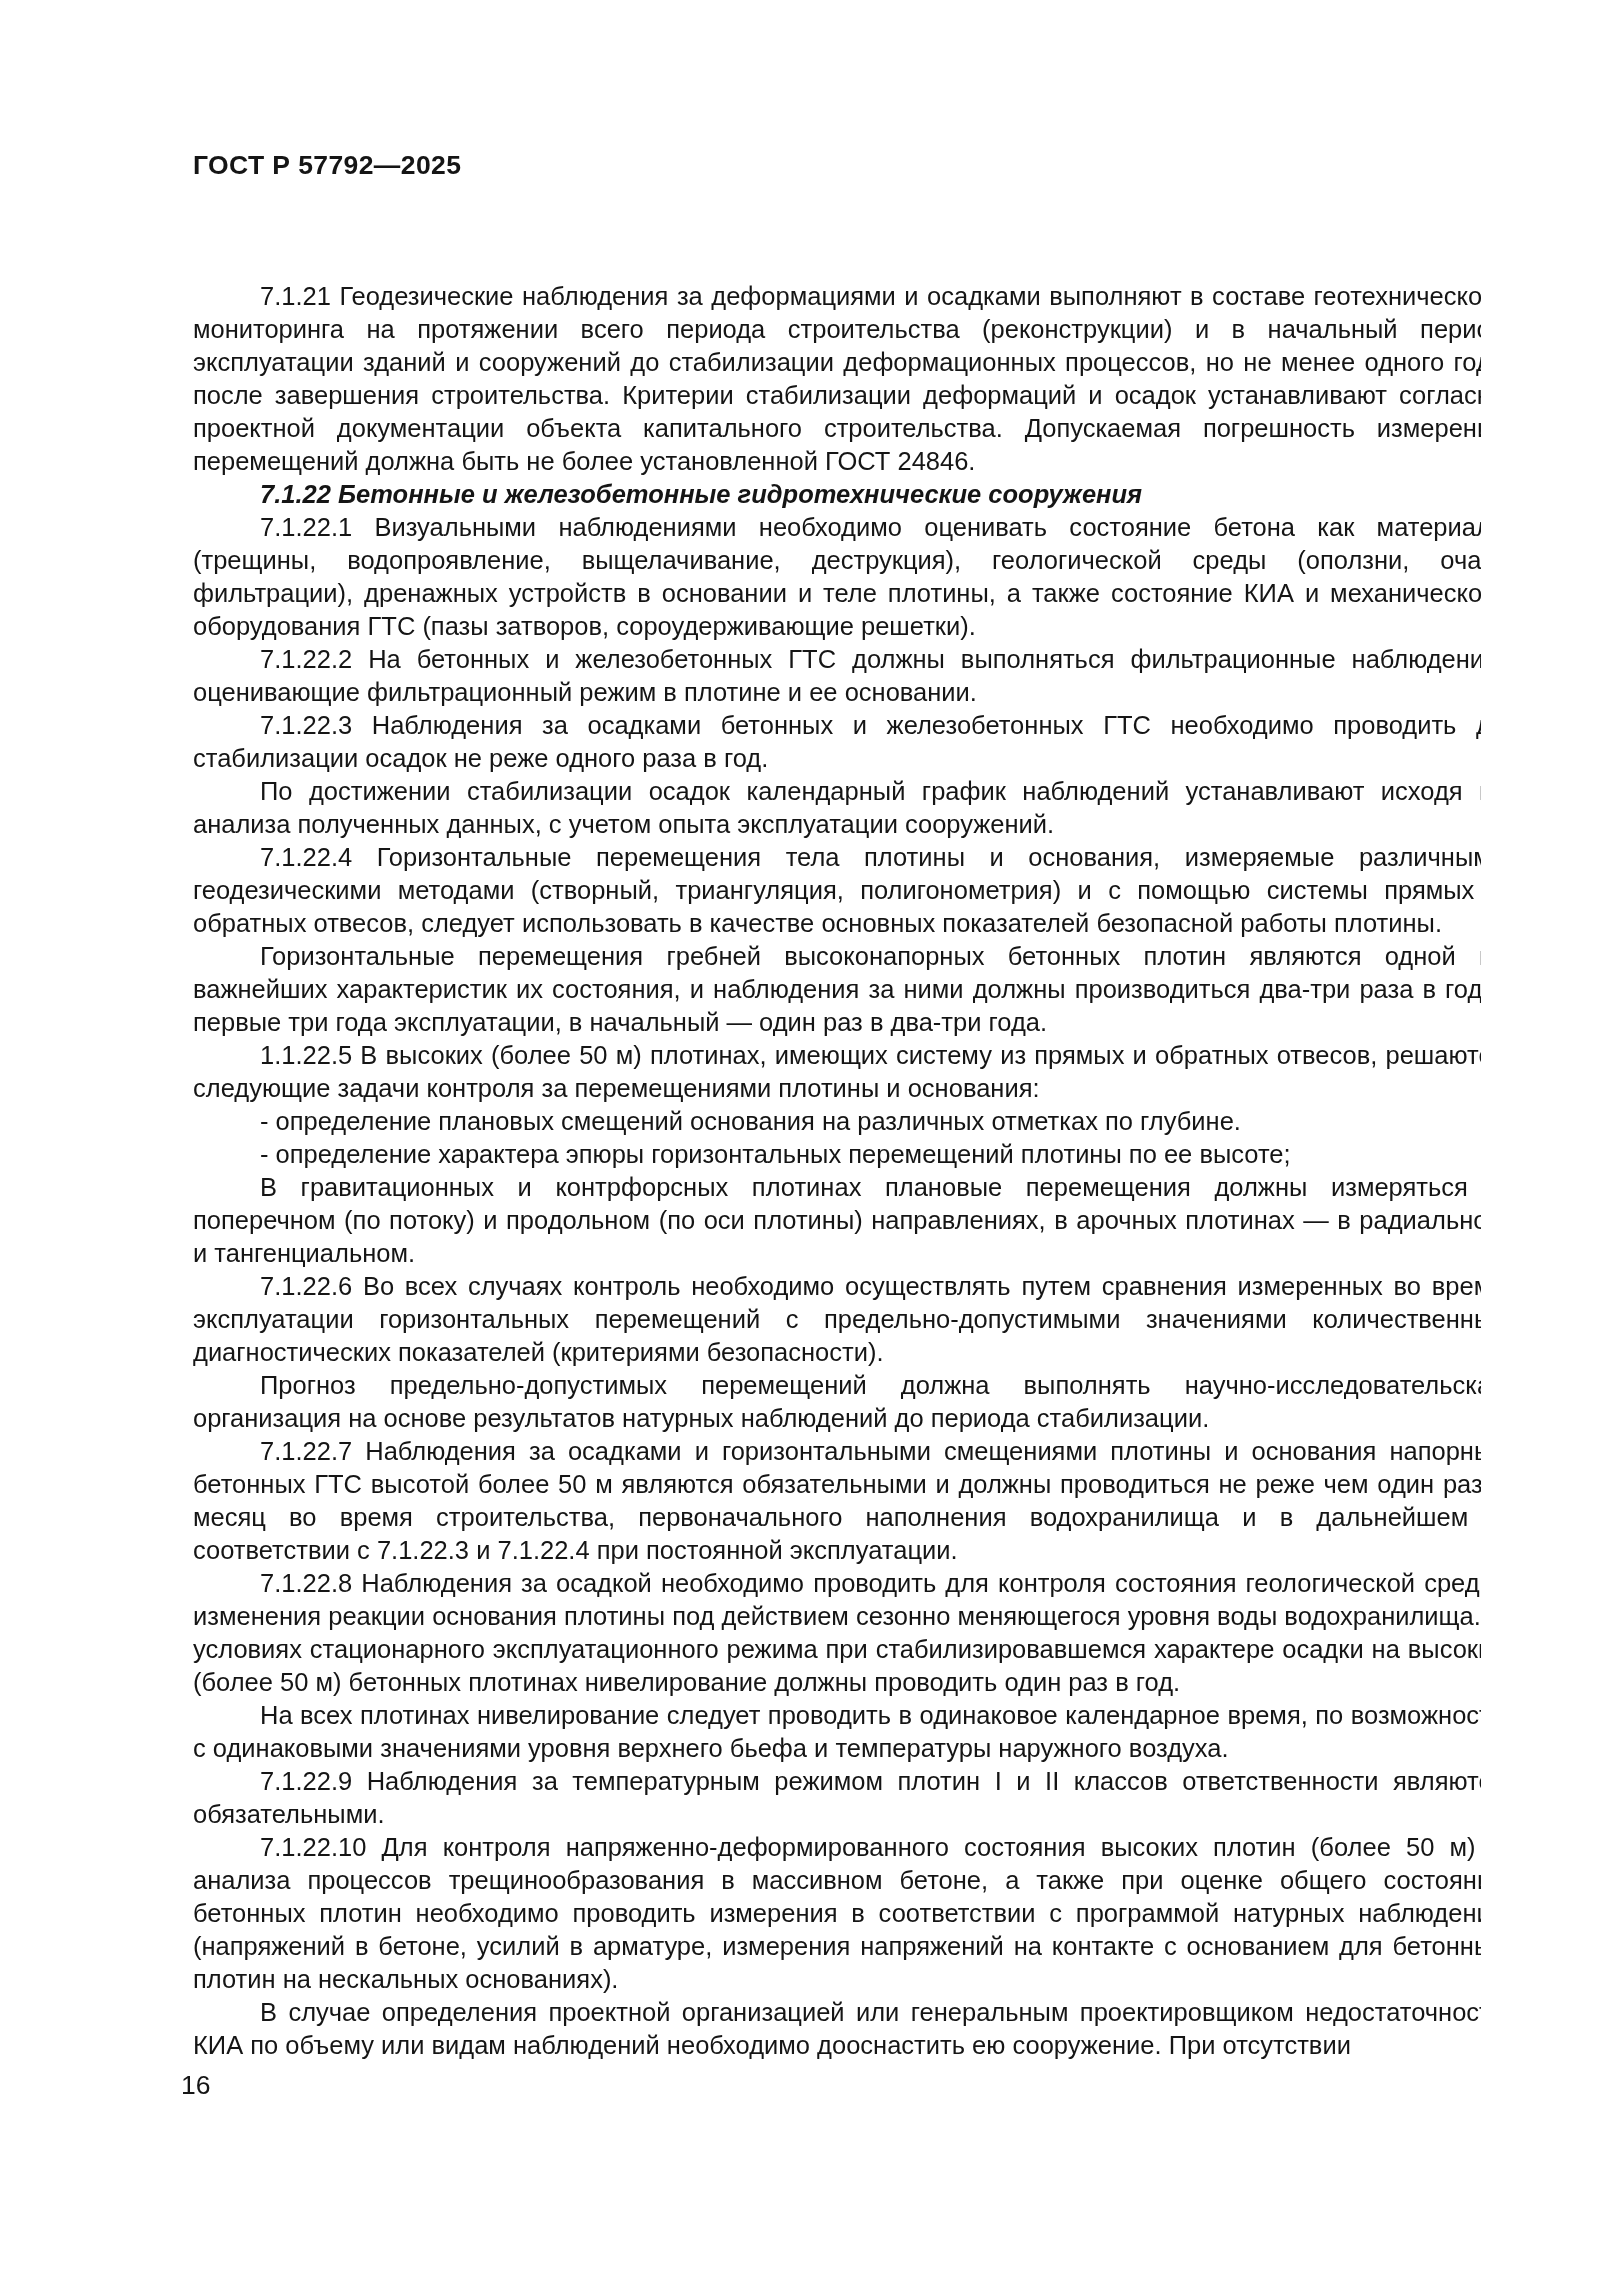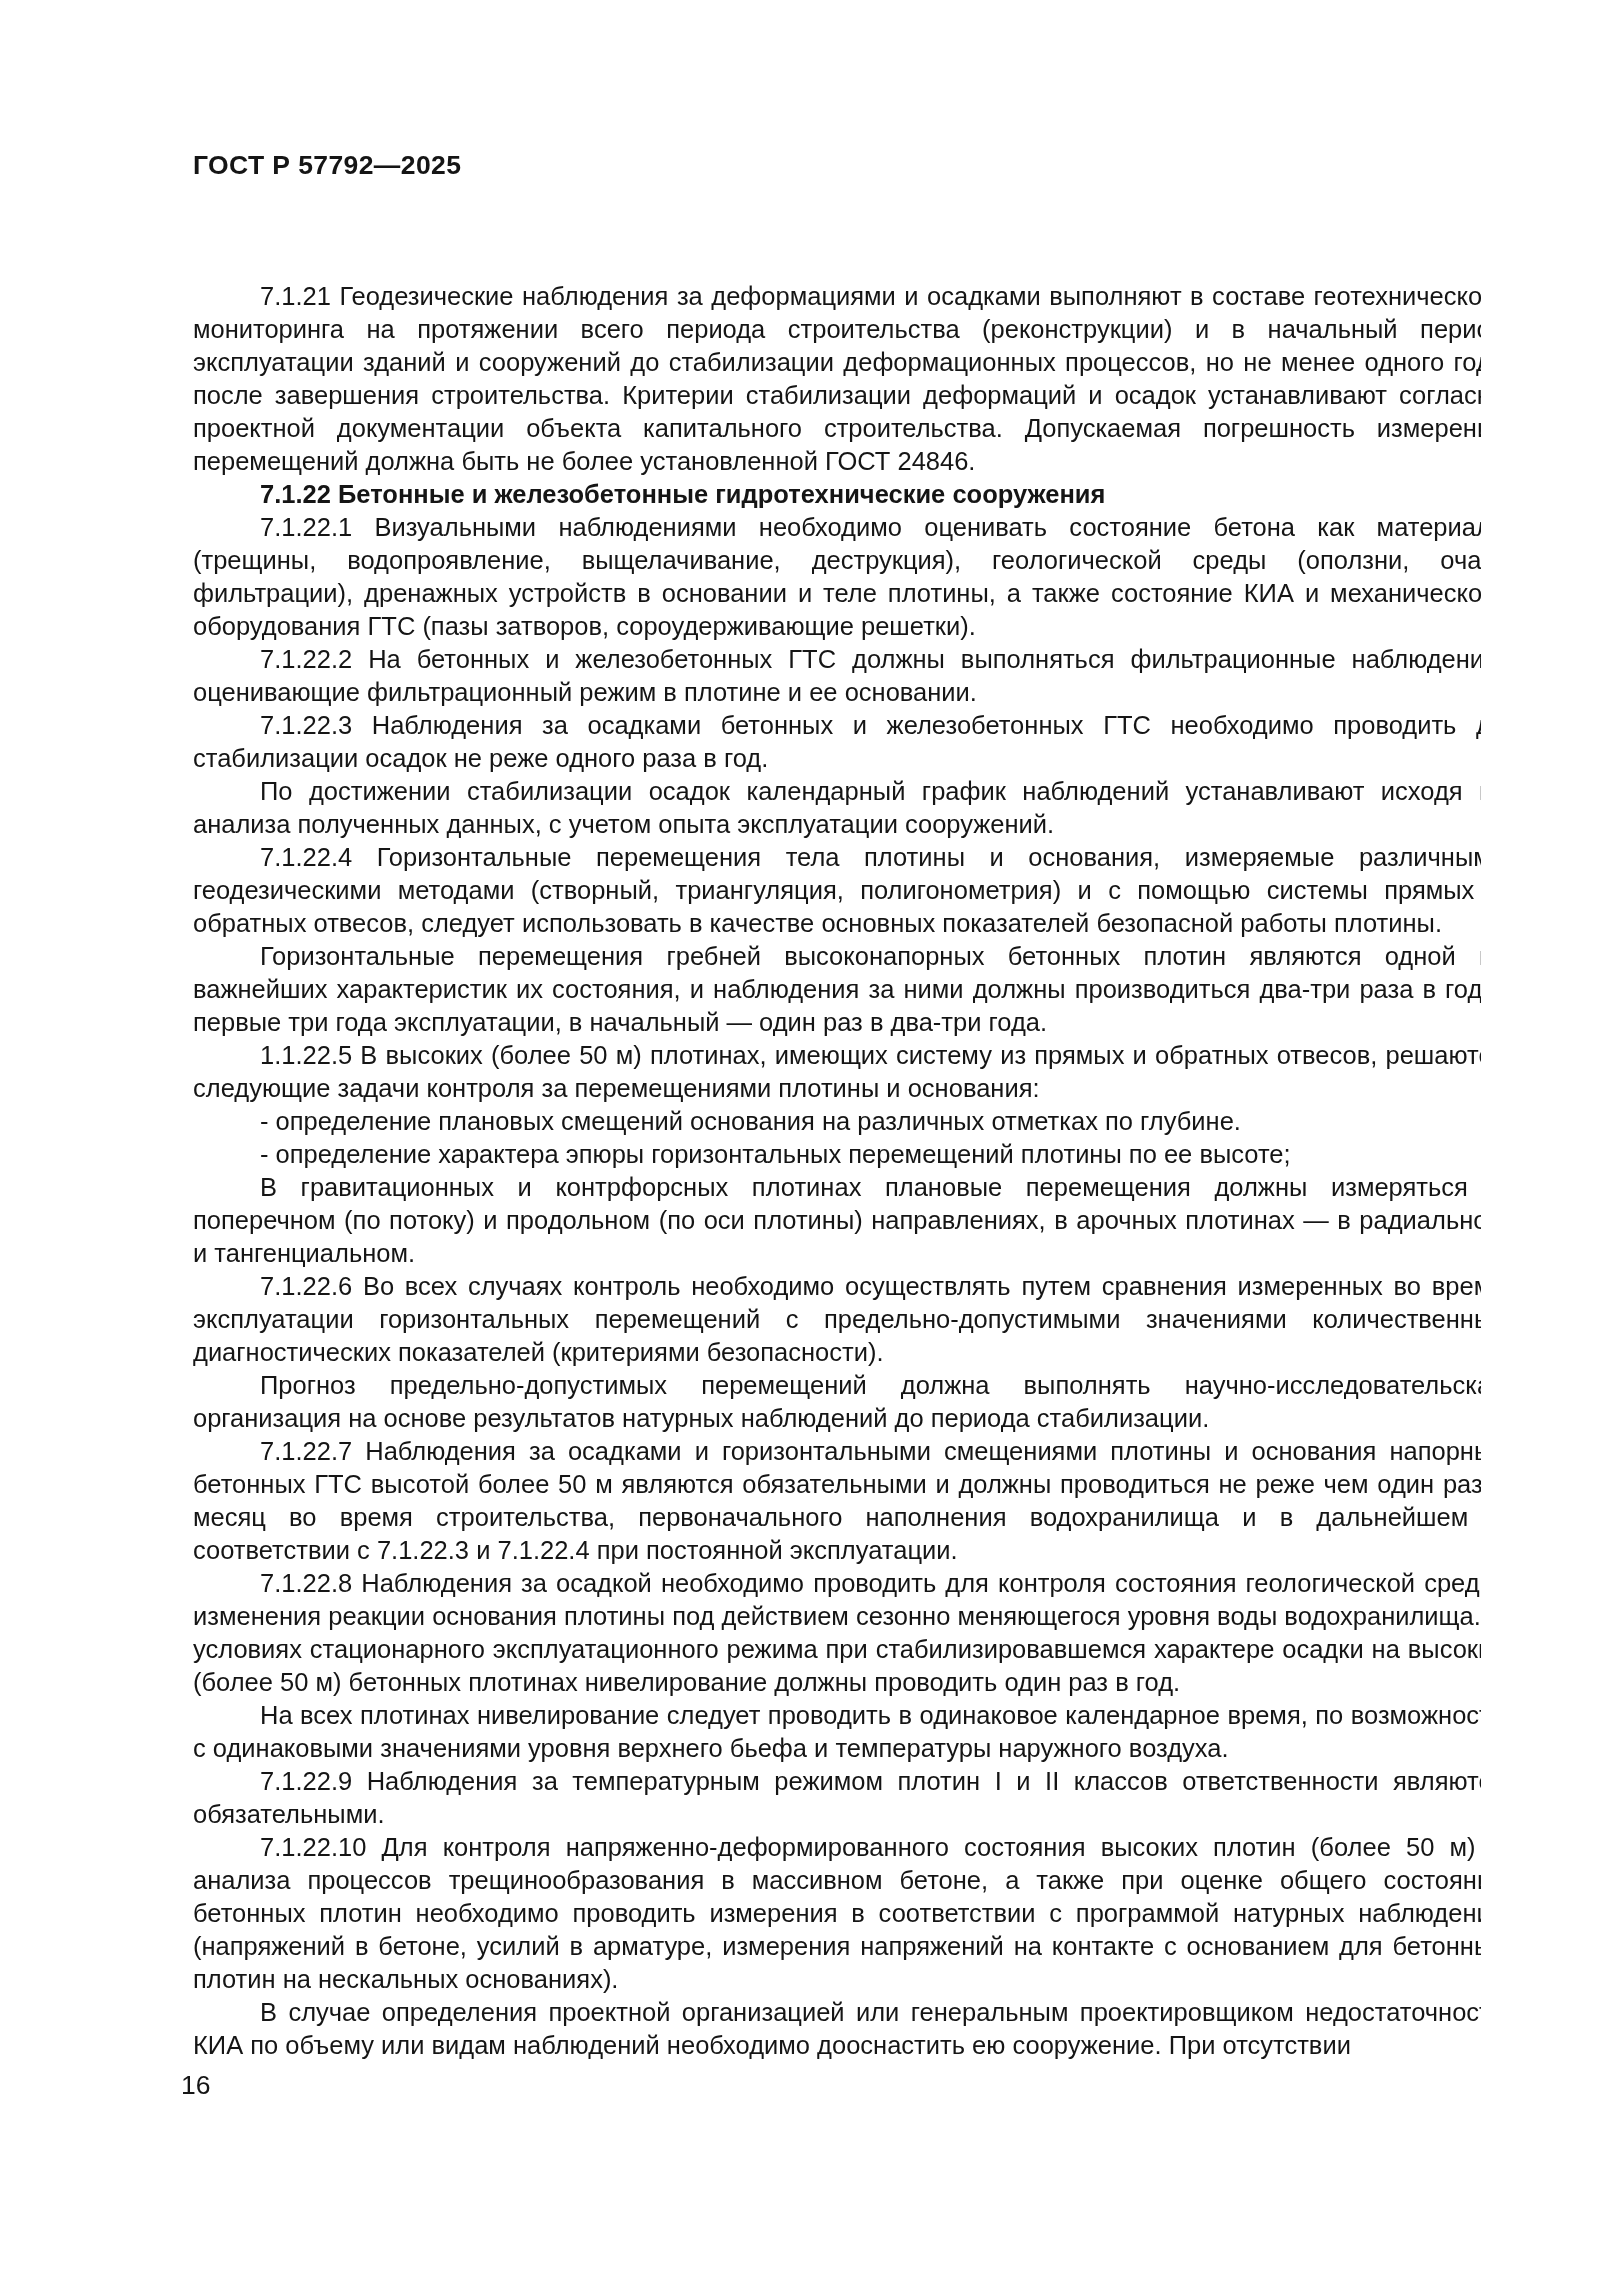--- a/index.html
+++ b/index.html
@@ -36,20 +36,21 @@
     text-align: justify;
     margin-top: 40px;
   }
   .para {
     margin: 0;
     padding: 0;
     text-indent: 67px;
   }
   .para.heading {
     font-weight: 700;
+    font-style: italic;
   }
   .page-number {
     position: absolute;
     left: 181px;
     top: 2072px;
     font-size: 26.5px;
     line-height: 26.5px;
   }
 </style>
 </head>

